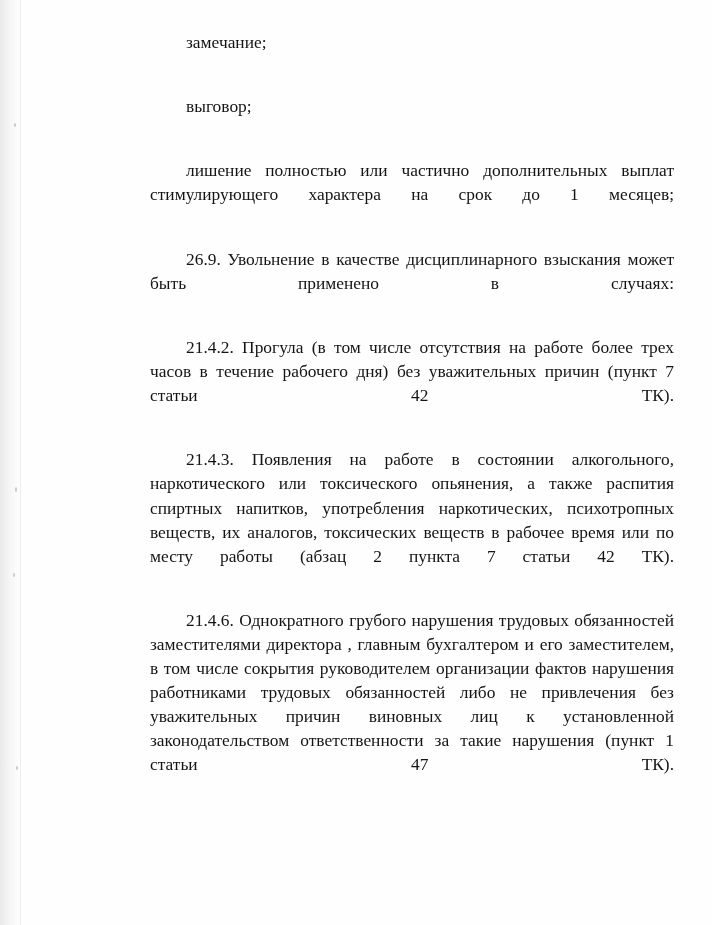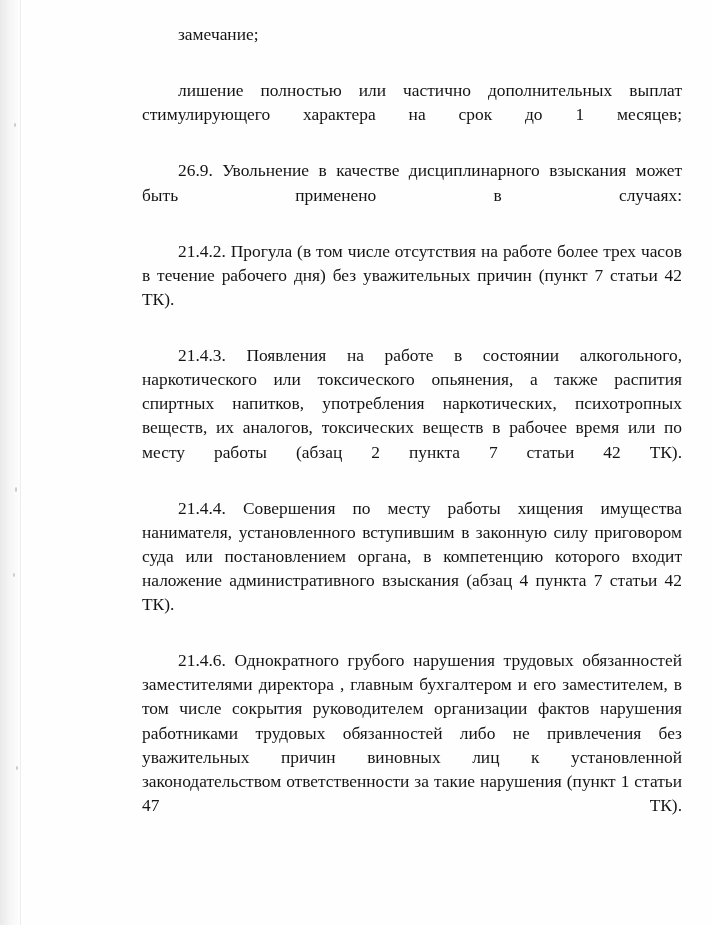--- a/index.html
+++ b/index.html
@@ -43,21 +43,21 @@
     pointer-events: none;
   }
 
   .text-block {
     position: absolute;
     left: 134px;
     top: 14px;
     width: 556px;
   }
   p.para {
-    margin: 8px;
+    margin: 16px;
     font-size: 17.4px;
     line-height: 24.1px;
     color: #141414;
     text-align: justify;
     text-indent: 36px;
     -webkit-hyphens: none;
     hyphens: none;
   }
   
   p.para::after {
@@ -78,30 +78,30 @@
   <div class="scan-edge-line"></div>
   <div class="scan-speck" style="left:14px; top:123px; width:2px; height:4px;"></div>
   <div class="scan-speck" style="left:15px; top:487px; width:2px; height:5px;"></div>
   <div class="scan-speck" style="left:13px; top:573px; width:2px; height:4px;"></div>
   <div class="scan-speck" style="left:16px; top:766px; width:2px; height:4px;"></div>
 
   <div class="text-block">
 
     <p class="para short">замечание;</p>
 
+    <p class="para short">выговор;</p>
 
     <p class="para">лишение полностью или частично дополнительных выплат стимулирующего характера на срок до 1 месяцев;</p>
 
 
     <p class="para">26.9. Увольнение в качестве дисциплинарного взыскания может быть применено в случаях:</p>
 
 
     <p class="para">21.4.2. Прогула (в том числе отсутствия на работе более трех часов в течение рабочего дня) без уважительных причин (пункт 7 статьи 42 ТК).</p>
 
     <p class="para">21.4.3. Появления на работе в состоянии алкогольного, наркотического или токсического опьянения, а также распития спиртных напитков, употребления наркотических, психотропных веществ, их аналогов, токсических веществ в рабочее время или по месту работы  (абзац 2 пункта 7 статьи 42 ТК).</p>
 
-    <p class="para">21.4.4. Совершения по месту работы хищения имущества нанимателя, установленного вступившим в законную силу приговором суда или постановлением органа, в компетенцию которого входит наложение административного взыскания (абзац 4 пункта 7 статьи  42 ТК).</p>
 
 
     <p class="para">21.4.6. Однократного грубого нарушения трудовых обязанностей заместителями директора , главным бухгалтером и его заместителем, в том числе сокрытия руководителем организации фактов нарушения работниками трудовых обязанностей либо не привлечения без уважительных причин виновных лиц к установленной законодательством ответственности за такие нарушения (пункт 1 статьи 47 ТК).</p>
 
   </div>
 </div>
 
 </body></html>

